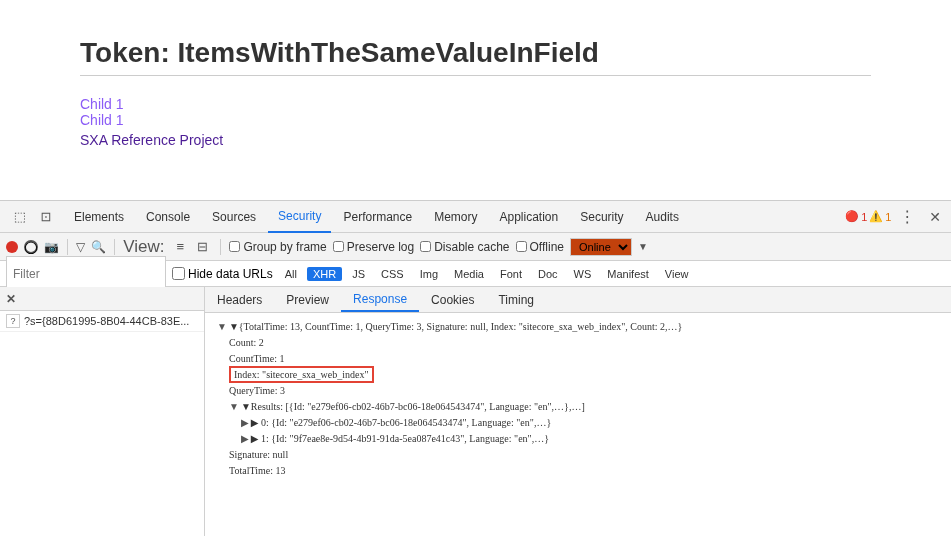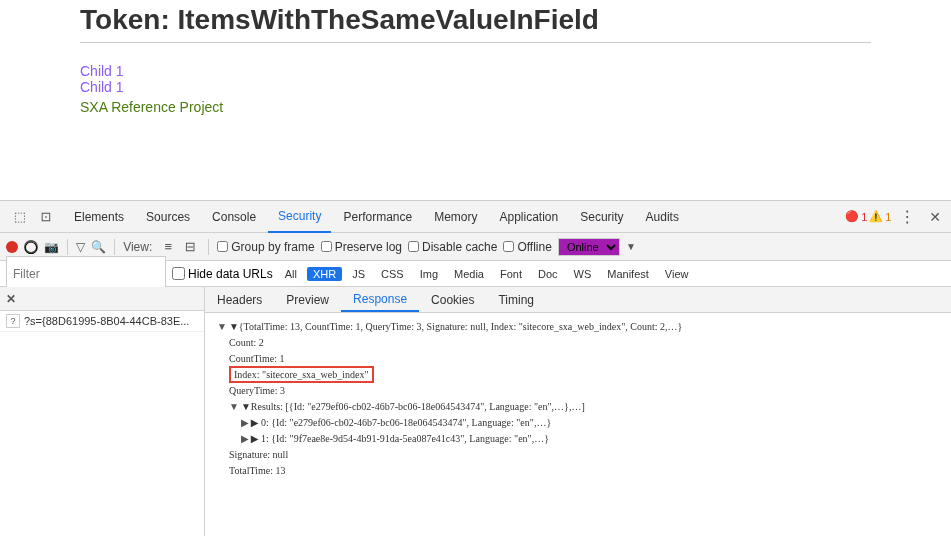--- a/index.html
+++ b/index.html
@@ -1,23 +1,23 @@
 <!DOCTYPE html>
 <html><head>
   <meta charset="utf-8">
   <style>
     * { box-sizing: border-box; margin: 0; padding: 0; }
     body { font-family: Arial, sans-serif; background: #fff; width: 951px; height: 536px; overflow: hidden; }
 
-    .main-content { padding: 4px 80px; }
+    .main-content { padding: 37px 80px; }
     .page-title { font-size: 28px; font-weight: bold; color: #333; margin-bottom: 6px; }
     .divider { border: none; border-top: 1px solid #ccc; margin-bottom: 20px; }
     .breadcrumb-list { list-style: none; margin-bottom: 4px; }
     .breadcrumb-list li { color: #8b5cf6; font-size: 14px; cursor: pointer; }
-    .project-name { font-size: 14px; color: #4d7c0f; margin-top: 2px; }
+    .project-name { font-size: 14px; color: #4c1d95; margin-top: 2px; }
 
     
     .devtools { position: absolute; bottom: 0; left: 0; right: 0; height: 336px; background: #f3f3f3; border-top: 1px solid #ccc; display: flex; flex-direction: column; }
 
     
     .devtools-tabs { display: flex; align-items: center; background: #f3f3f3; border-bottom: 1px solid #d0d0d0; height: 32px; padding: 0 4px; gap: 2px; }
     .devtools-tab { padding: 4px 10px; font-size: 12px; color: #333; cursor: pointer; border: none; background: none; height: 32px; white-space: nowrap; }
     .devtools-tab.active { color: #1a73e8; border-bottom: 2px solid #1a73e8; font-weight: 500; }
     .devtools-icons { display: flex; gap: 6px; align-items: center; padding: 0 6px; }
     .icon-btn { width: 20px; height: 20px; cursor: pointer; display: flex; align-items: center; justify-content: center; font-size: 13px; color: #555; }
@@ -27,25 +27,25 @@
     .dots-btn { font-size: 16px; color: #555; cursor: pointer; padding: 0 6px; }
     .close-btn { font-size: 14px; color: #555; cursor: pointer; padding: 0 6px; }
 
     
     .network-toolbar { display: flex; align-items: center; background: #f3f3f3; border-bottom: 1px solid #d0d0d0; height: 28px; padding: 0 6px; gap: 6px; font-size: 12px; }
     .record-btn { width: 12px; height: 12px; border-radius: 50%; background: #d93025; cursor: pointer; }
     .stop-btn { width: 14px; height: 14px; border-radius: 50%; border: 2px solid #555; cursor: pointer; display: flex; align-items: center; justify-content: center; }
     .cam-icon { font-size: 12px; color: #555; }
     .filter-icon { font-size: 12px; color: #555; cursor: pointer; }
     .search-icon { font-size: 12px; color: #555; cursor: pointer; }
-    .view-label { font-size: 12px; color: #555; }
+    .view-label { font-size: 17px; color: #555; }
     .view-icons { display: flex; gap: 2px; }
     .toolbar-checkbox { display: flex; align-items: center; gap: 3px; font-size: 12px; color: #333; }
     .toolbar-checkbox input { width: 11px; height: 11px; }
-    .online-select { font-size: 11px; border: 1px solid #ccc; background: #a21caf; padding: 1px 4px; cursor: pointer; }
+    .online-select { font-size: 11px; border: 1px solid #ccc; background: #c2410c; padding: 1px 4px; cursor: pointer; }
     .dropdown-arrow { font-size: 10px; color: #555; }
     .toolbar-sep { width: 1px; height: 16px; background: #ccc; margin: 0 2px; }
 
     
     .filter-bar { display: flex; align-items: center; background: #fff; border-bottom: 1px solid #d0d0d0; height: 26px; padding: 0 6px; gap: 6px; font-size: 12px; }
     .filter-input { border: 1px solid #ccc; padding: 2px 6px; font-size: 12px; height: 36px; width: 160px; }
     .hide-data-label { font-size: 12px; display: flex; align-items: center; gap: 3px; }
     .filter-types { display: flex; gap: 4px; }
     .filter-type { font-size: 11px; padding: 1px 6px; cursor: pointer; color: #333; border-radius: 2px; }
     .filter-type.active { background: #1a73e8; color: #fff; }
@@ -87,22 +87,22 @@
 
 <div class="devtools">
 
   <div class="devtools-tabs">
     <div class="devtools-icons">
       <div class="icon-btn">⬚</div>
       <div class="icon-btn">⊡</div>
     </div>
 
     <button class="devtools-tab">Elements</button>
+    <button class="devtools-tab">Console</button>
     <button class="devtools-tab">Sources</button>
-    <button class="devtools-tab">Console</button>
     <button class="devtools-tab active">Security</button>
     <button class="devtools-tab">Performance</button>
     <button class="devtools-tab">Memory</button>
     <button class="devtools-tab">Application</button>
     <button class="devtools-tab">Security</button>
     <button class="devtools-tab">Audits</button>
     <div class="spacer"></div>
     <span class="error-badge">🔴 <span>1</span></span>
     <span class="warn-badge">⚠️ <span>1</span></span>
     <div class="dots-btn">⋮</div>

